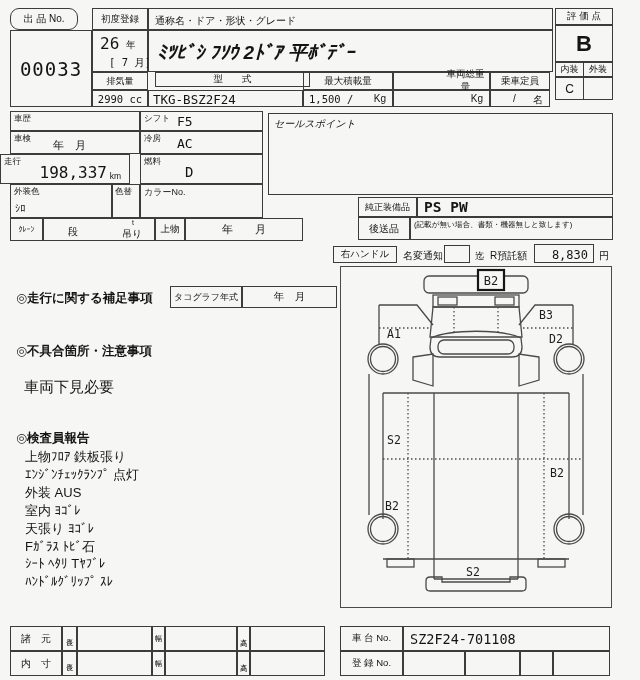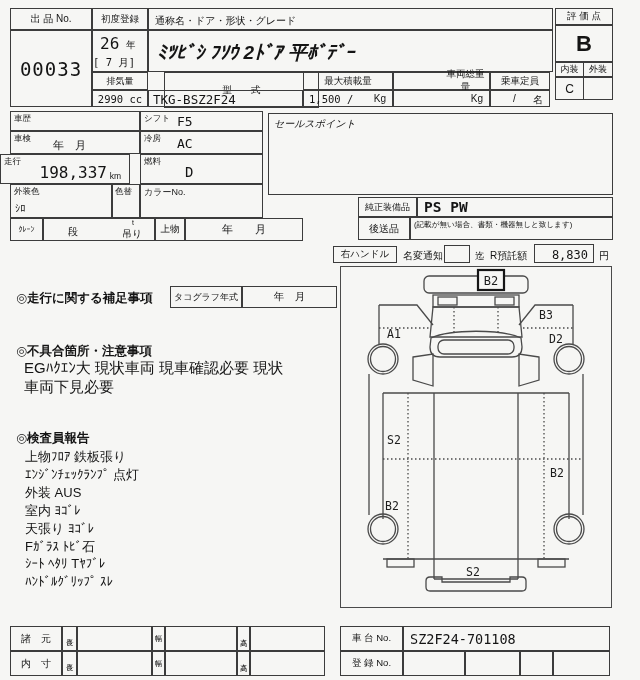--- a/index.html
+++ b/index.html
@@ -14,41 +14,41 @@
   .lab{position:absolute;top:1px;left:3px;font-size:8.5px;color:#1a1a1a;}
   .mono{font-family:"DejaVu Sans Mono","Liberation Mono",monospace;}
   .vtx{writing-mode:vertical-lr;text-orientation:upright;font-size:7.5px;line-height:1;letter-spacing:1px;}
   svg text{font-family:"DejaVu Sans Mono","Liberation Mono",monospace;fill:#1c1c1c;}
 </style>
 </head>
 <body>
 
 <div class="sheet">
 
-  <div class="b c" style="left:10px;top:8px;width:82px;height:22px;font-size:10px;">出 品 No.</div>
+  <div class="b c" style="left:10px;top:8px;width:68px;height:22px;font-size:10px;border-radius:9px;">出 品 No.</div>
   <div class="b c mono" style="left:10px;top:30px;width:82px;height:77px;font-size:19px;letter-spacing:1px;">00033</div>
 
   <div class="b c" style="left:92px;top:8px;width:56px;height:22px;font-size:9.5px;">初度登録</div>
   <div class="b" style="left:92px;top:30px;width:56px;height:42px;">
     <span class="t mono" style="left:7px;top:3px;font-size:16px;">26</span>
     <span class="t" style="left:33px;top:8px;font-size:9.5px;">年</span>
-    <span class="t mono" style="left:0;top:25px;font-size:10.5px;">[ 7 月]</span>
+    <span class="t mono" style="left:16px;top:25px;font-size:10.5px;">[ 7 月]</span>
   </div>
 
   <div class="b" style="left:148px;top:8px;width:405px;height:22px;">
     <span class="t" style="left:6px;top:5px;font-size:10px;">通称名・ドア・形状・グレード</span>
   </div>
   <div class="b" style="left:148px;top:30px;width:405px;height:42px;">
     <span class="t" style="left:8px;top:9px;font-size:19px;font-weight:700;font-style:italic;">ﾐﾂﾋﾞｼ ﾌｿｳ 2ﾄﾞｱ 平ﾎﾞﾃﾞｰ</span>
   </div>
 
   <div class="b c" style="left:92px;top:72px;width:56px;height:18px;font-size:9px;">排気量</div>
   <div class="b c mono" style="left:92px;top:90px;width:56px;height:17px;font-size:10.5px;">2990 cc</div>
 
-  <div class="b c" style="left:164px;top:72px;width:155px;height:36px;font-size:9.5px;">型　　式</div>
+  <div class="b c" style="left:155px;top:72px;width:155px;height:15px;font-size:9.5px;">型　　式</div>
   <div class="b" style="left:148px;top:90px;width:155px;height:17px;">
     <span class="t mono" style="left:4px;top:1px;font-size:12.5px;">TKG-BSZ2F24</span>
   </div>
 
   <div class="b c" style="left:303px;top:72px;width:90px;height:18px;font-size:9.5px;">最大積載量</div>
   <div class="b" style="left:303px;top:90px;width:90px;height:17px;">
     <span class="t mono" style="left:5px;top:2px;font-size:10.5px;">1,500 /</span>
     <span class="t" style="right:6px;top:2px;font-size:10px;">Kg</span>
   </div>
 
@@ -139,21 +139,20 @@
   <div class="b" style="left:534px;top:244px;width:60px;height:19px;">
     <span class="t mono" style="right:5px;top:3px;font-size:12px;">8,830</span>
   </div>
   <span class="t" style="left:599px;top:249px;font-size:10px;">円</span>
 
   <span class="t" style="left:16px;top:290px;font-size:12.5px;font-weight:600;">◎走行に関する補足事項</span>
   <div class="b c" style="left:170px;top:286px;width:72px;height:22px;font-size:9px;">タコグラフ年式</div>
   <div class="b c" style="left:242px;top:286px;width:95px;height:22px;font-size:10.5px;">年　月</div>
 
   <span class="t" style="left:16px;top:343px;font-size:12.5px;font-weight:600;">◎不具合箇所・注意事項</span>
-  <span class="t" style="left:24px;top:359px;font-size:15px;font-weight:500;">EGﾊｸｴﾝ大 現状車両 現車確認必要 現状</span>
   <span class="t" style="left:24px;top:378px;font-size:15px;font-weight:500;text-align:center;">車両下見必要</span>
 
   <span class="t" style="left:16px;top:430px;font-size:12.5px;font-weight:600;">◎検査員報告</span>
   <span class="t" style="left:25px;top:448px;font-size:13px;">上物ﾌﾛｱ 鉄板張り</span>
   <span class="t" style="left:25px;top:466px;font-size:13px;">ｴﾝｼﾞﾝﾁｪｯｸﾗﾝﾌﾟ  点灯</span>
   <span class="t" style="left:25px;top:484px;font-size:13px;">外装 AUS</span>
   <span class="t" style="left:25px;top:502px;font-size:13px;">室内 ﾖｺﾞﾚ</span>
   <span class="t" style="left:25px;top:520px;font-size:13px;">天張り ﾖｺﾞﾚ</span>
   <span class="t" style="left:25px;top:538px;font-size:13px;">Fｶﾞﾗｽ ﾄﾋﾞ石</span>
   <span class="t" style="left:25px;top:556px;font-size:13px;">ｼｰﾄ ﾍﾀﾘ Tﾔﾌﾞﾚ</span>

